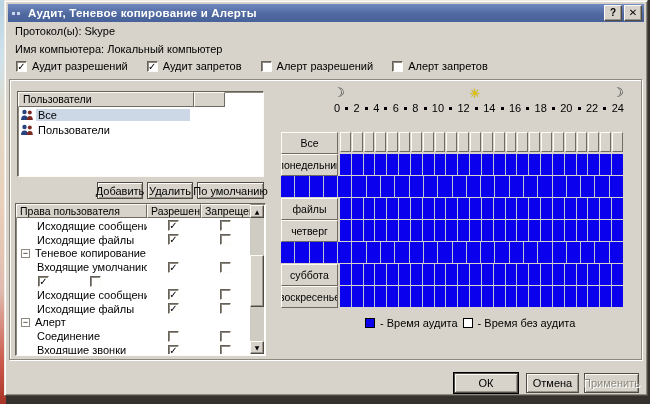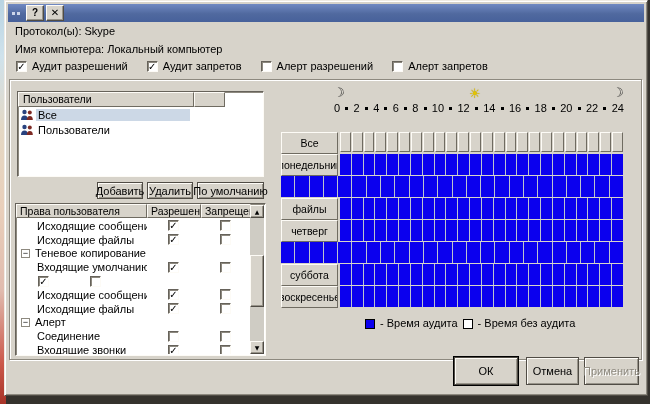--- a/index.html
+++ b/index.html
@@ -94,38 +94,39 @@
   .sched-grid{position:absolute;left:276px;top:131px;width:342px;}
   .s-row{display:flex;height:22px;}
   .s-label{width:57px;height:22px;background:#d7d3ca;border:1px solid;
     border-color:#fdfbf6 #6f6b61 #6f6b61 #fdfbf6;box-sizing:border-box;
     display:flex;align-items:center;justify-content:center;font-size:10.5px;
     margin-right:2px;flex:0 0 auto;white-space:nowrap;overflow:hidden;cursor:default;}
   .s-cells{flex:1;display:grid;grid-template-columns:repeat(24,1fr);gap:1px;height:20px;margin-top:0;}
   .s-cells.day{background:#bcc2cc;height:21px;}
   .hour-cell{background:#d7d3ca;border:1px solid;border-color:#fdfbf6 #6f6b61 #6f6b61 #fdfbf6;box-sizing:border-box;}
   .s-cell{background:#0b00ee;}
-  .legend{position:absolute;left:360px;top:316px;display:flex;align-items:flex-end;gap:5px;font-size:11px;}
+  .legend{position:absolute;left:360px;top:316px;display:flex;align-items:center;gap:5px;font-size:11px;}
   .sw{width:10px;height:10px;border:1px solid #000;box-sizing:border-box;flex:0 0 auto;}
   .sw.audit{background:#0b00ee;} .sw.none{background:#fff;}
   
-  .footer-btn{position:absolute;top:356px;height:28px;}
+  .footer-btn{position:absolute;top:372px;height:20px;}
   .btn-ok{left:449px;width:64px;box-shadow:0 0 0 1px #000, inset 1px 1px 0 #fdfbf6, inset -1px -1px 0 #98948a;}
   .btn-cancel{left:521px;width:53px;}
   .btn-apply{left:579px;width:55px;color:#8d897f;text-shadow:1px 1px 0 #fff;}
 </style>
 </head>
 <body>
 
 <div class="bg-strip"></div>
 
 <div class="dialog">
 
   <div class="titlebar">
     <span class="app-icon"></span>
+    <span class="tb-title">Аудит, Теневое копирование и Алерты</span>
     <span class="tb-btn">?</span>
     <span class="tb-btn">✕</span>
   </div>
 
   <div class="stat lbl-proto">Протокол(ы): Skype</div>
   <div class="stat lbl-comp">Имя компьютера: Локальный компьютер</div>
 
   <div class="cb-row" id="cbRow">
       <span class="cb-item">
         <span class="win-cb">✓</span>

